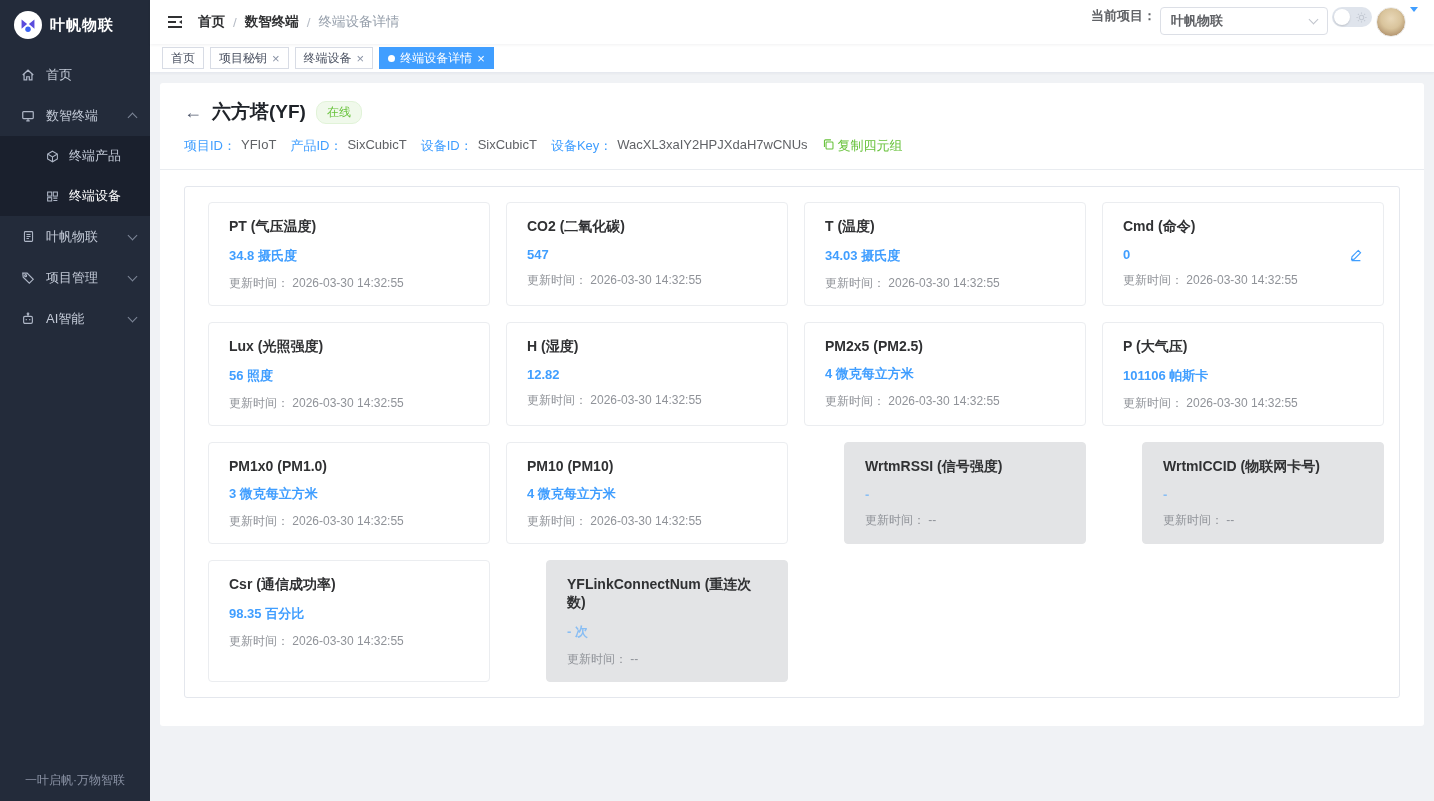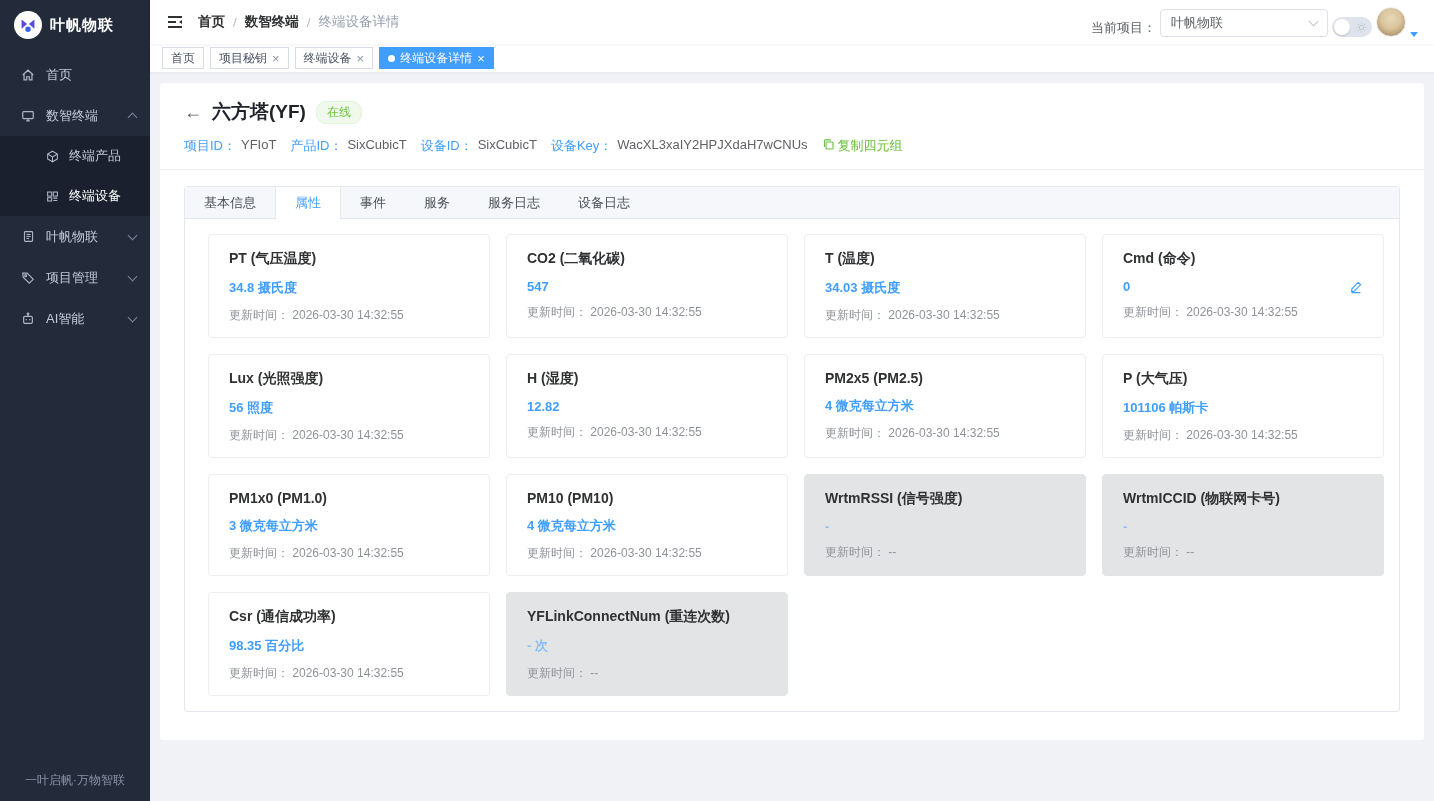--- a/index.html
+++ b/index.html
@@ -24,21 +24,21 @@
 
   
   .main { flex:1; display:flex; flex-direction:column; min-width:0; }
 
   .topbar { height:44px; background:#fff; display:flex; align-items:center; padding:0 16px; box-shadow:0 1px 3px rgba(0,21,41,.06); position:relative; z-index:3; }
   .fold-icon { width:18px; height:18px; margin-right:14px; cursor:pointer; color:#303133; display:flex; align-items:center; }
   .breadcrumb { display:flex; align-items:center; gap:8px; font-size:13.5px; }
   .breadcrumb .crumb { color:#303133; font-weight:600; cursor:pointer; }
   .breadcrumb .crumb.last { color:#97a0ac; font-weight:400; cursor:default; }
   .breadcrumb .sep { color:#b6bcc6; font-weight:400; }
-  .topbar-right { margin-left:auto; display:flex; align-items:flex-end; gap:4px; }
+  .topbar-right { margin-left:auto; display:flex; align-items:flex-start; gap:4px;font-weight:bold; }
   .proj-label { color:#606266; font-size:13px; }
   .proj-select { width:168px; height:28px; border:1px solid #dcdfe6; border-radius:4px; background:#fff; display:flex; align-items:center; padding:0 10px; cursor:pointer; color:#606266; }
   .proj-select .sel-chev { margin-left:auto; width:7px; height:7px; border-right:1.4px solid #c0c4cc; border-bottom:1.4px solid #c0c4cc; transform:rotate(45deg); margin-top:-3px; }
   .toggle { width:40px; height:20px; border-radius:10px; background:#dfe4ec; position:relative; cursor:pointer; }
   .toggle .knob { position:absolute; left:2px; top:2px; width:16px; height:16px; border-radius:50%; background:#fff; box-shadow:0 1px 2px rgba(0,0,0,.15); }
   .toggle .sun { position:absolute; right:5px; top:4px; color:#c4cad4; }
   .avatar { width:30px; height:30px; border-radius:50%; background:radial-gradient(circle at 50% 38%, #e8d7b7 0%, #d9c49c 45%, #b79a74 75%, #8d6f4e 100%); cursor:pointer; border:1px solid #eee; }
   .caret-down { width:0; height:0; border-left:4px solid transparent; border-right:4px solid transparent; border-top:5px solid #409eff; cursor:pointer; }
 
   .tags-bar { height:29px; background:#fff; border-bottom:1px solid #e6e9ef; box-shadow:0 1px 2px rgba(0,21,41,.04); display:flex; align-items:center; gap:6px; padding:0 12px; position:relative; z-index:2; }
@@ -65,21 +65,21 @@
 
   .tabs-card { margin:16px 24px 0; border:1px solid #e4e7ed; border-radius:3px; }
   .tabs-header { background:#f5f7fa; border-bottom:1px solid #e4e7ed; display:flex; height:32px; }
   .tab { padding:0 19px; display:flex; align-items:center; font-size:13px; color:#4a5056; cursor:pointer; }
   .tab.active { background:#fff; color:#409eff; border-left:1px solid #e4e7ed; border-right:1px solid #e4e7ed; margin-bottom:-1px; }
   .tab:first-child.active { border-left:none; }
   .tabs-body { padding:15px; }
 
   .cards-grid { display:grid; grid-template-columns:repeat(4,1fr); gap:16px;padding-left:8px; }
   .prop-card { background:#fff; border:1px solid #ebedf0; border-radius:4px; padding:15px 20px 13px; min-height:92px; }
-  .prop-card.disabled { background:#e3e4e6; border-color:#e3e4e6; }
+  .prop-card.disabled { background:#e3e4e6; border-color:#e3e4e6;margin-left:40px; }
   .prop-name { font-size:14px; font-weight:bold; color:#303133; }
   .prop-value-row { margin-top:11px; display:flex; align-items:center; justify-content:space-between; }
   .prop-value { font-size:13px; font-weight:600; color:#409eff; }
   .prop-card.disabled .prop-value { color:rgba(64,158,255,.55); }
   .edit-icon { color:#409eff; cursor:pointer; display:inline-flex; }
   .prop-time { margin-top:10px; font-size:12px; color:#909399; }
 </style>
 </head>
 <body>
 
@@ -254,28 +254,20 @@
                   <rect x="5" y="5" width="8.5" height="8.5" rx="1"></rect>
                   <path d="M3 11V3.5A1.2 1.2 0 0 1 4.2 2.3H11"></path>
                 </svg></span>
               <span>复制四元组</span>
             </span>
           </div>
       </div>
       <div class="head-divider"></div>
 
       <div class="tabs-card">
-        <div class="tabs-header" id="tabsHeader">
-            <div class="tab">基本信息</div>
-            <div class="tab active">属性</div>
-            <div class="tab">事件</div>
-            <div class="tab">服务</div>
-            <div class="tab">服务日志</div>
-            <div class="tab">设备日志</div>
-          </div>
         <div class="tabs-body">
           <div class="cards-grid" id="cardsGrid">
               <div class="prop-card">
                 <div class="prop-name">PT (气压温度)</div>
                 <div class="prop-value-row">
                   <span class="prop-value">34.8 摄氏度</span>
                 </div>
                 <div class="prop-time">更新时间： 2026-03-30 14:32:55</div>
               </div>
               <div class="prop-card">

